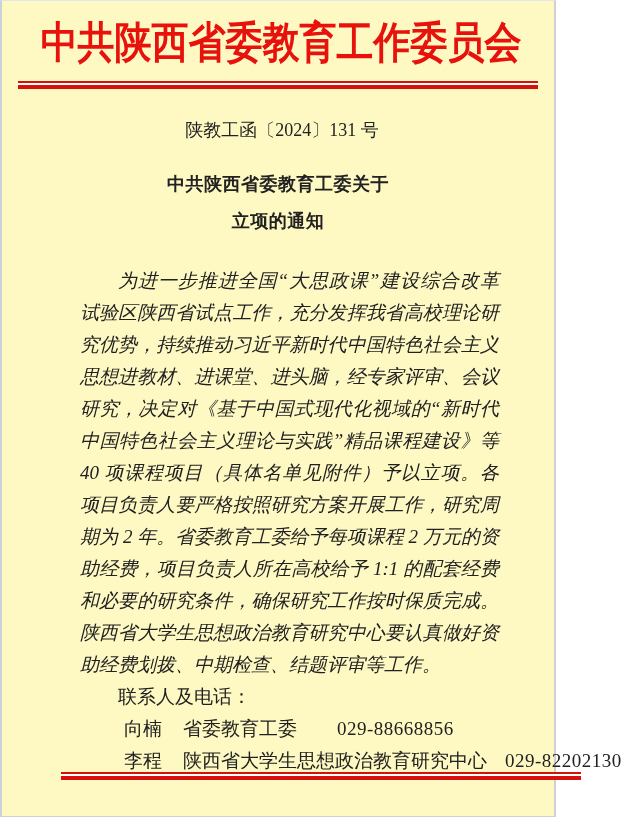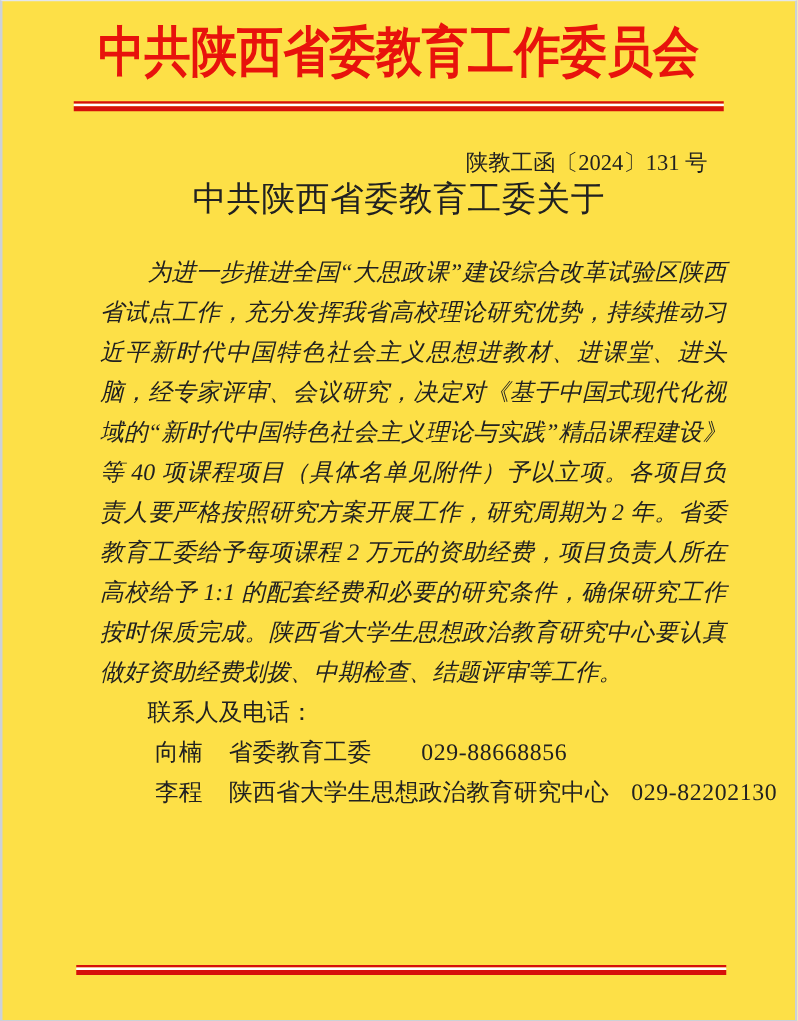--- a/index.html
+++ b/index.html
@@ -8,44 +8,44 @@
     --ink:#212121;
   }
   html,body{margin:0;padding:0;background:#ffffff;}
   body{
     width:638px;height:817px;overflow:hidden;
     font-family:"Liberation Serif","DejaVu Serif",serif;
     color:var(--ink);
   }
   .page{
     position:relative;box-sizing:border-box;
-    width:638px;height:817px;background:#fde047;
+    width:556px;height:817px;background:#fef9c3;
     border-left:2px solid #ccd1d7;border-right:2px solid #ccd1d7;
     border-top:1px solid #e4e7ea;border-bottom:1px solid #ccd1d7;
   }
   .org-title{
     padding-top:19px;text-align:center;white-space:nowrap;
     font-size:43px;line-height:1.05;font-weight:bold;
     color:var(--header-red);
     transform:scaleX(0.86);transform-origin:center;
     letter-spacing:0px;
   }
   .rule{width:520px;margin:0 auto;}
   .rule .thin{height:2px;background:var(--rule-red);}
   .rule .gap{height:2px;background:#ffffff;}
   .rule .thick{height:4px;background:var(--rule-red);}
   .rule.top{margin-top:16px;}
   .rule.bottom{position:absolute;left:59px;top:771px;margin:0;}
   .doc-number{
     margin:30px 70px 0 78px;
-    text-align:right;font-size:18px;line-height:22px;
+    text-align:center;font-size:18px;line-height:22px;
   }
   .main-title{
-    text-align:center;
-    font-size:27px;font-weight:normal;line-height:37px;
+    margin-top:25px;text-align:center;
+    font-size:18px;font-weight:bold;line-height:37px;
     letter-spacing:0.5px;
   }
   .body-block{
     margin:25px 55px 0 78px;
     font-size:19px;line-height:32px;
   }
   .body-block p{margin:0;}
   .salutation{text-align:left;}
   .para{text-indent:2em;text-align:justify;font-style:italic;}
   .contact-heading{text-indent:2em;}
@@ -66,20 +66,21 @@
   <div class="rule top">
     <div class="thin"></div>
     <div class="gap"></div>
     <div class="thick"></div>
   </div>
 
   <div class="doc-number">陕教工函〔2024〕131 号</div>
 
   <div class="main-title">
     <div>中共陕西省委教育工委关于</div>
+    <div>立项的通知</div>
   </div>
 
   <div class="body-block">
 
     <p class="para">为进一步推进全国“大思政课”建设综合改革试验区陕西省试点工作，充分发挥我省高校理论研究优势，持续推动习近平新时代中国特色社会主义思想进教材、进课堂、进头脑，经专家评审、会议研究，决定对《基于中国式现代化视域的“新时代中国特色社会主义理论与实践”精品课程建设》等 40 项课程项目（具体名单见附件）予以立项。各项目负责人要严格按照研究方案开展工作，研究周期为 2 年。省委教育工委给予每项课程 2 万元的资助经费，项目负责人所在高校给予 1:1 的配套经费和必要的研究条件，确保研究工作按时保质完成。陕西省大学生思想政治教育研究中心要认真做好资助经费划拨、中期检查、结题评审等工作。</p>
 
     <p class="contact-heading">联系人及电话：</p>
 
     <div class="contact-row row-1">
       <span class="c-name">向楠</span>

